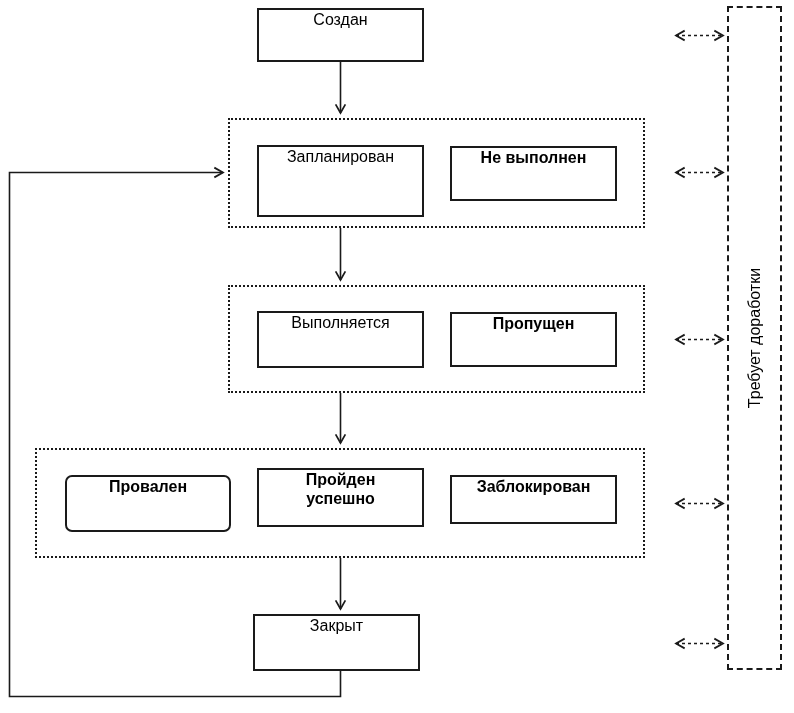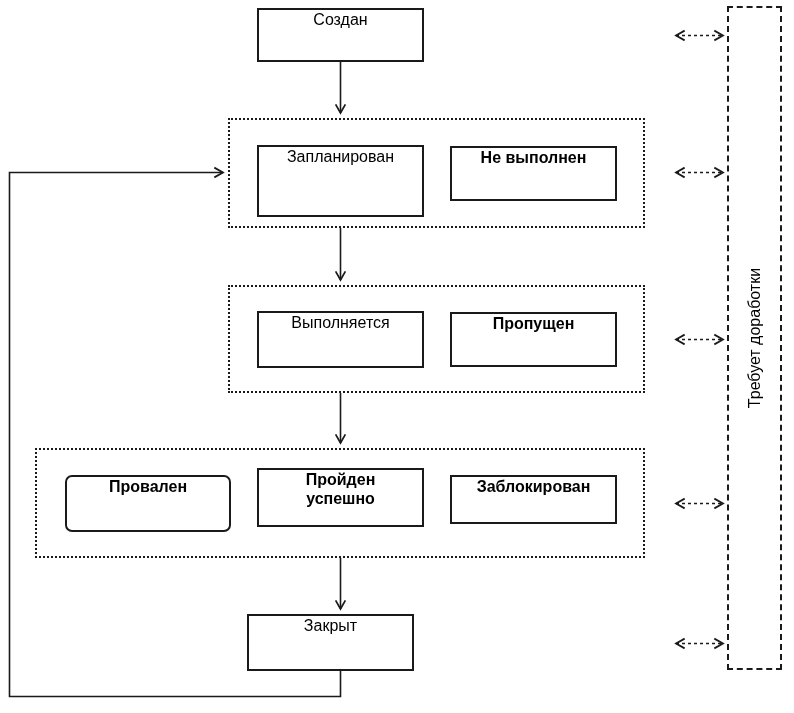--- a/index.html
+++ b/index.html
@@ -114,21 +114,21 @@
   <div class="node bold" style="left:65px; top:475px; width:166px; height:57px;border-radius:7px;">
     <span class="lbl">Провален</span>
   </div>
   <div class="node bold" style="left:257px; top:468px; width:167px; height:59px;">
     <span class="lbl narrow">Пройден успешно</span>
   </div>
   <div class="node bold" style="left:450px; top:475px; width:167px; height:49px;">
     <span class="lbl">Заблокирован</span>
   </div>
 
-  <div class="node" style="left:247px; top:614px; width:167px; height:57px;">
+  <div class="node" style="left:253px; top:614px; width:167px; height:57px;">
     <span class="lbl">Закрыт</span>
   </div>
 
   <div class="sidebox" style="left:727px; top:6px; width:55px; height:664px;">
     <span class="vlabel">Требует доработки</span>
   </div>
 
 </div>
 
 </body></html>

